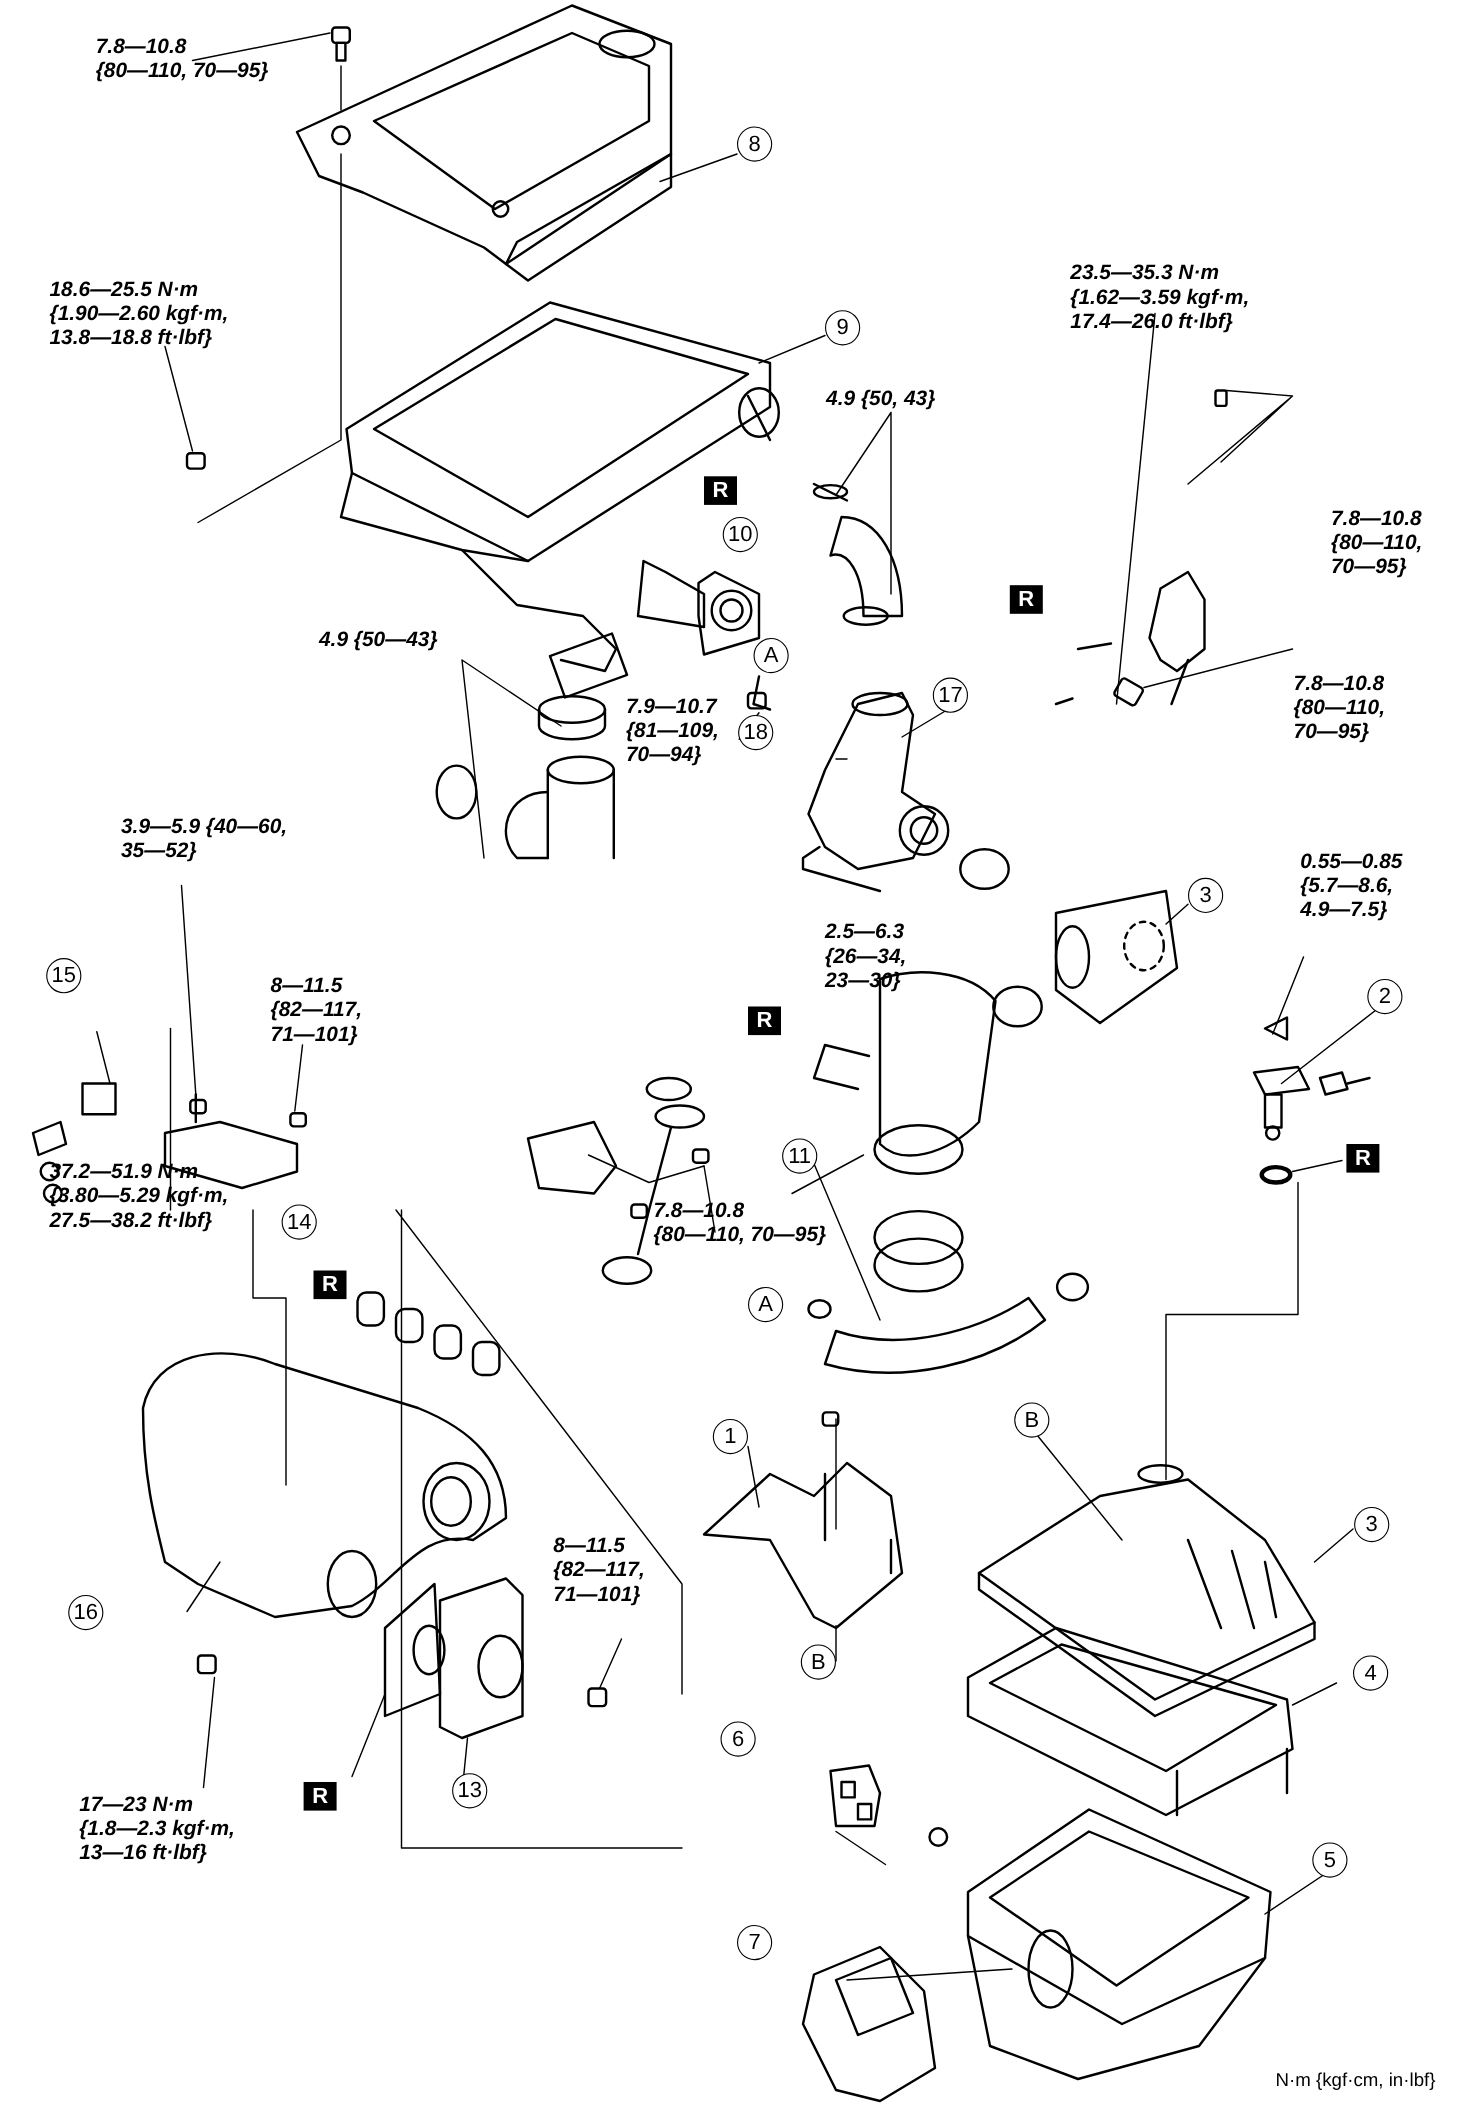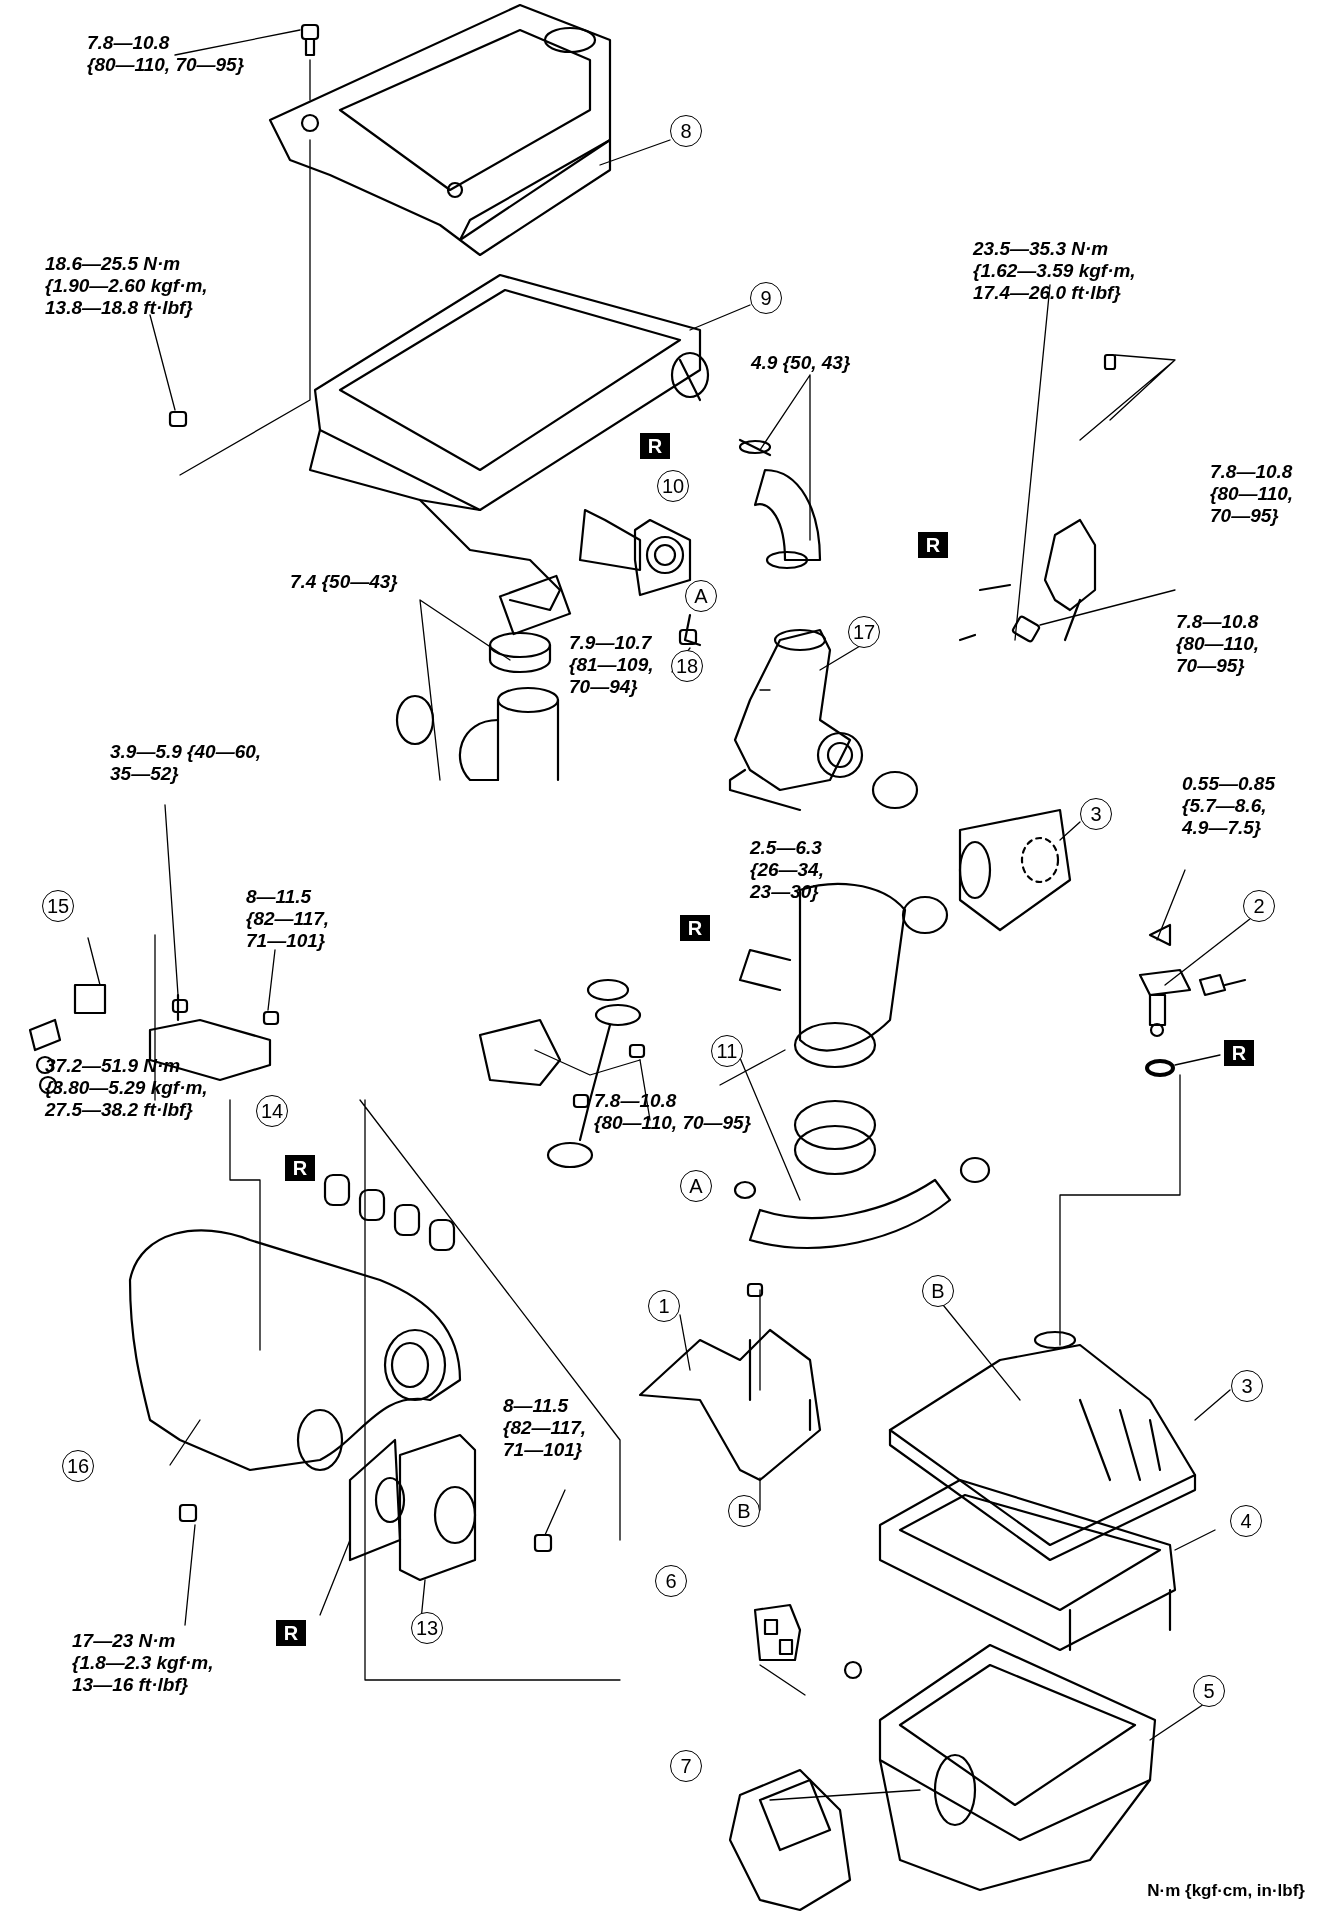--- a/index.html
+++ b/index.html
@@ -1,21 +1,21 @@
 <!DOCTYPE html>
 <html><head>
 <meta charset="utf-8">
 <style>
   html, body { margin:0; padding:0; background:#ffffff; }
   body { width:1325px; height:1915px; position:relative; overflow:hidden; font-family:"Liberation Sans", sans-serif; color:#000; }
   #art { position:absolute; left:0; top:0; width:1325px; height:1915px; }
   .lbl { position:absolute; font-weight:bold; font-size:19px; line-height:22px; white-space:pre; color:#000;font-style:italic; }
   .callout { position:absolute; width:30px; height:30px; border:1.2px solid #000; border-radius:50%; font-size:20px; line-height:30px; text-align:center; background:#fff; font-family:"Liberation Sans", sans-serif; }
   .rbadge { position:absolute; width:30px; height:26px; background:#000; color:#fff; font-weight:bold; font-size:20px; line-height:26px; text-align:center; }
-  .units { position:absolute; right:20px; bottom:14px; font-weight:bold; font-size:17px; }
+  .units { position:absolute; right:20px; bottom:14px; font-weight:normal; font-size:17px; }
 </style>
 </head>
 <body>
 
 <svg id="art" viewBox="0 0 1325 1915" xmlns="http://www.w3.org/2000/svg" fill="none" stroke="#000" stroke-width="2.2" stroke-linejoin="round" stroke-linecap="round">
 
   <g>
     <path d="M270 120 L520 5 L610 40 L610 140 L460 240 L440 225 L330 175 L290 160 Z"></path>
     <path d="M340 110 L520 30 L590 60 L590 110 L450 190 Z"></path>
     <path d="M460 240 L470 220 L610 140 L610 170 L480 255 Z"></path>
@@ -243,21 +243,21 @@
 <div class="lbl" style="left:45px;top:253px">18.6—25.5 N·m
 {1.90—2.60 kgf·m,
 13.8—18.8 ft·lbf}</div>
 <div class="lbl" style="left:973px;top:238px">23.5—35.3 N·m
 {1.62—3.59 kgf·m,
 17.4—26.0 ft·lbf}</div>
 <div class="lbl" style="left:751px;top:352px">4.9 {50, 43}</div>
 <div class="lbl" style="left:1210px;top:461px">7.8—10.8
 {80—110,
 70—95}</div>
-<div class="lbl" style="left:290px;top:571px">7.4 {50—43}</div>
+<div class="lbl" style="left:290px;top:571px">4.9 {50—43}</div>
 <div class="lbl" style="left:569px;top:632px">7.9—10.7
 {81—109,
 70—94}</div>
 <div class="lbl" style="left:1176px;top:611px">7.8—10.8
 {80—110,
 70—95}</div>
 <div class="lbl" style="left:110px;top:741px">3.9—5.9 {40—60,
 35—52}</div>
 <div class="lbl" style="left:1182px;top:773px">0.55—0.85
 {5.7—8.6,
@@ -280,21 +280,21 @@
 {1.8—2.3 kgf·m,
 13—16 ft·lbf}</div>
 
 <div class="callout" style="left:670px;top:115px">8</div>
 <div class="callout" style="left:750px;top:282px">9</div>
 <div class="callout" style="left:657px;top:470px">10</div>
 <div class="callout" style="left:685px;top:580px">A</div>
 <div class="callout" style="left:848px;top:616px">17</div>
 <div class="callout" style="left:671px;top:650px">18</div>
 <div class="callout" style="left:1080px;top:798px">3</div>
-<div class="callout" style="left:42px;top:890px">15</div>
+<div class="callout" style="left:42px;top:871px">15</div>
 <div class="callout" style="left:1243px;top:890px">2</div>
 <div class="callout" style="left:256px;top:1095px">14</div>
 <div class="callout" style="left:711px;top:1035px">11</div>
 <div class="callout" style="left:680px;top:1170px">A</div>
 <div class="callout" style="left:648px;top:1290px">1</div>
 <div class="callout" style="left:922px;top:1275px">B</div>
 <div class="callout" style="left:1231px;top:1370px">3</div>
 <div class="callout" style="left:1230px;top:1505px">4</div>
 <div class="callout" style="left:62px;top:1450px">16</div>
 <div class="callout" style="left:411px;top:1612px">13</div>

